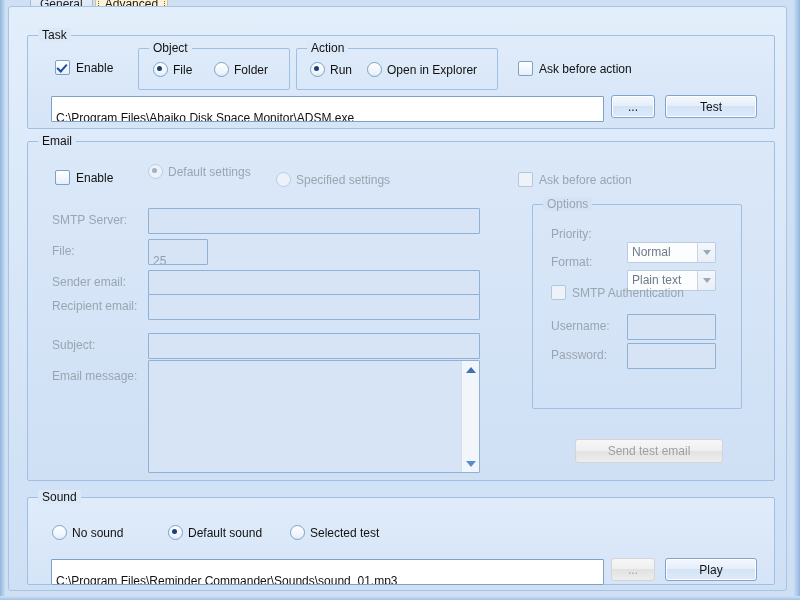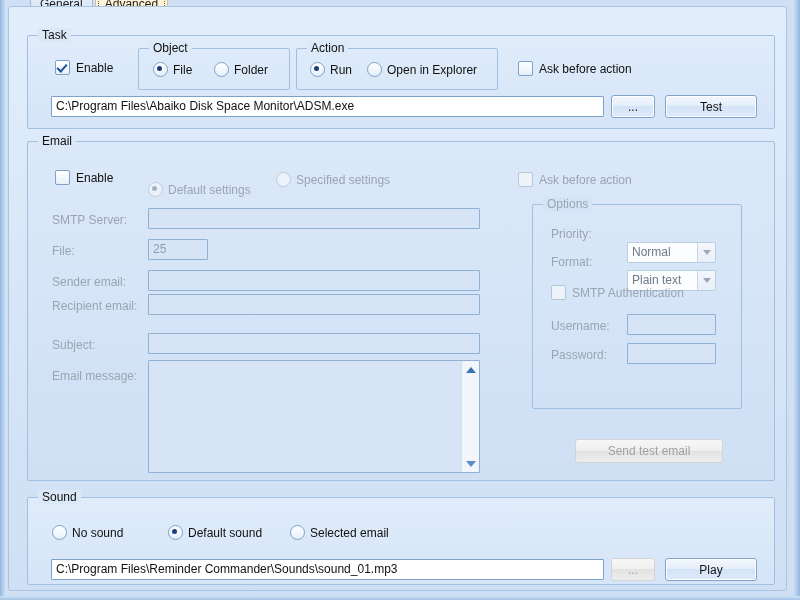--- a/index.html
+++ b/index.html
@@ -141,21 +141,21 @@
     background: #1b3f7a;
   }
   .rb-dot.checked.disabled::after { background: #9fb2c7; }
 
   
   .textbox {
     border: 1px solid #7da2c9;
     background: #ffffff;
     font-size: 12px;
     line-height: 19px;
-    padding: 0 4px;
+    padding: 12px 4px;
     color: #111;
     white-space: nowrap;
     overflow: hidden;
     border-radius: 1px;
   }
   .textbox.disabled {
     background: #d6e4f6;
     border-color: #8fb1d6;
     color: #8f9fb2;
   }
@@ -309,21 +309,21 @@
     </div>
 
     <div class="groupbox" id="email-group">
       <span class="gb-title">Email</span>
 
       <label class="ctl checkbox" style="left:27px; top:28px;">
         <span class="cb-box"></span>
         <span class="lbl">Enable</span>
       </label>
 
-      <label class="ctl radio" style="left:120px; top:40px;text-align:right;">
+      <label class="ctl radio" style="left:120px; top:22px;text-align:right;">
         <span class="rb-dot checked disabled"></span>
         <span class="lbl disabled">Default settings</span>
       </label>
 
       <label class="ctl radio" style="left:248px; top:30px;">
         <span class="rb-dot disabled"></span>
         <span class="lbl disabled">Specified settings</span>
       </label>
 
       <label class="ctl checkbox" style="left:490px; top:30px;">
@@ -402,21 +402,21 @@
         <span class="lbl">No sound</span>
       </label>
 
       <label class="ctl radio" style="left:140px; top:27px;">
         <span class="rb-dot checked"></span>
         <span class="lbl">Default sound</span>
       </label>
 
       <label class="ctl radio" style="left:262px; top:27px;">
         <span class="rb-dot"></span>
-        <span class="lbl">Selected email</span>
+        <span class="lbl">Selected test</span>
       </label>
 
       <div class="ctl textbox" style="left:23px; top:61px; width:553px; height:21px;">C:\Program Files\Reminder Commander\Sounds\sound_01.mp3</div>
 
       <div class="ctl button disabled" style="left:583px; top:60px; width:44px; height:23px;">
         <span>...</span>
       </div>
 
       <div class="ctl button" style="left:637px; top:60px; width:92px; height:23px;">
         <span>Play</span>

